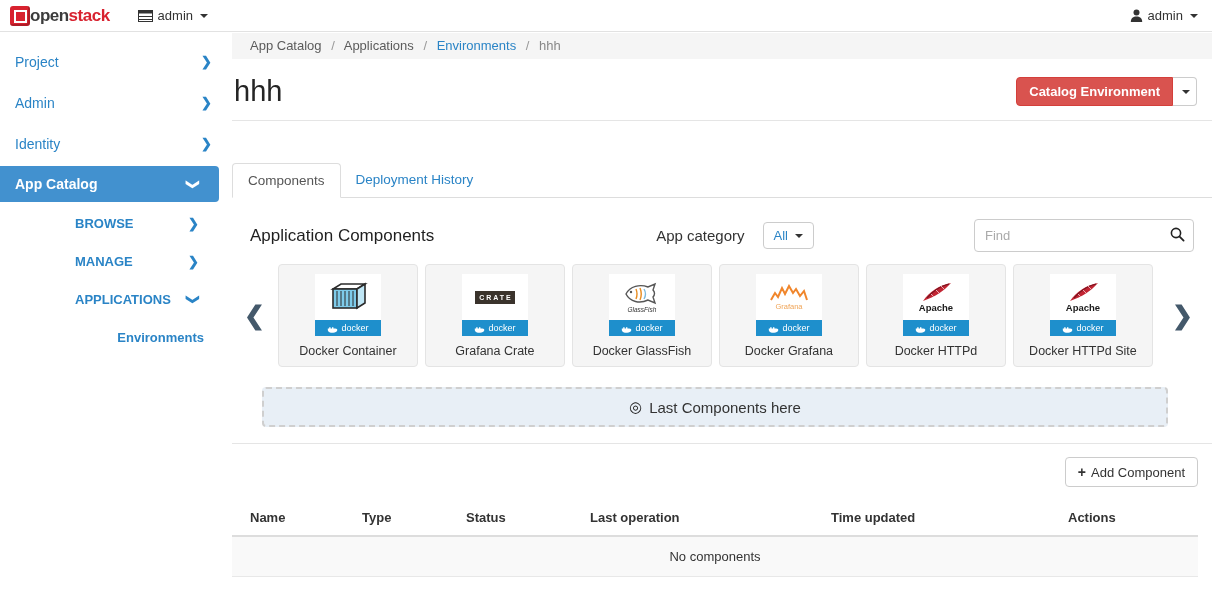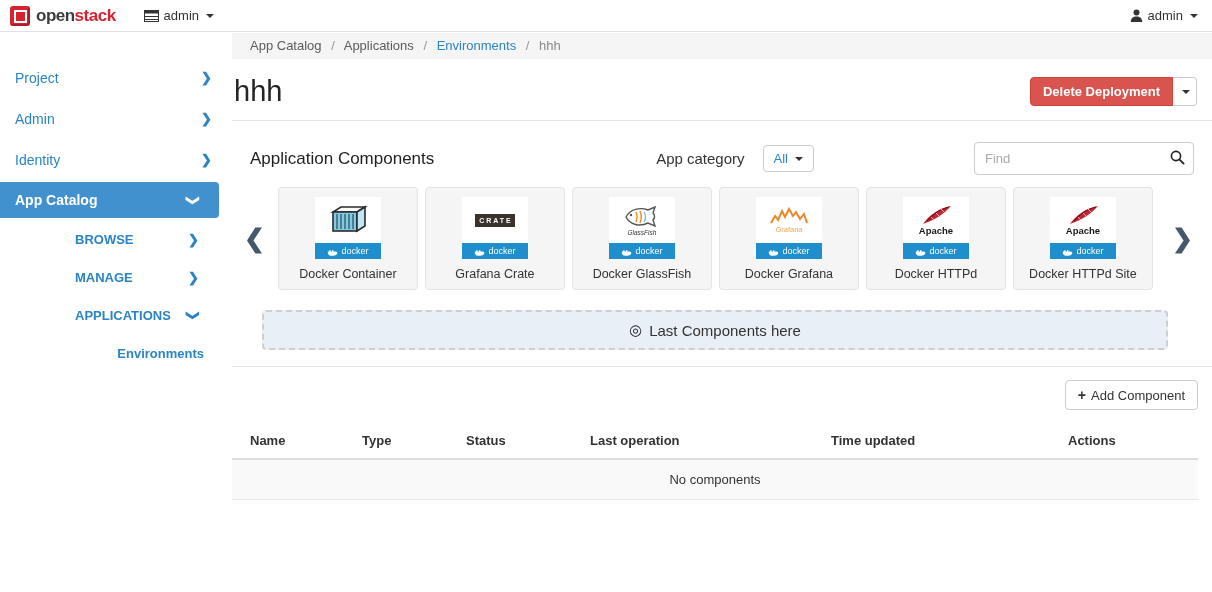--- a/index.html
+++ b/index.html
@@ -1,33 +1,33 @@
 <!DOCTYPE html>
 <html><head>
 <meta charset="utf-8">
 <style>
   * { margin:0; padding:0; box-sizing:border-box; }
   html,body { width:1212px; height:592px; background:#fff; font-family:"Liberation Sans", sans-serif; color:#333; overflow:hidden; }
   .page { position:relative; width:1212px; height:592px; }
 
   
   .topbar { height:32px; background:#fff; border-bottom:1px solid #e2e2e2; display:flex; align-items:center; padding:0 14px 0 10px; }
-  .brand { display:flex; align-items:center; gap:6px; }
+  .brand { display:flex; align-items:center; }
   .cube { width:20px; height:20px; background:#d8222f; border-radius:3px; position:relative; box-shadow:inset -2px -2px 0 rgba(0,0,0,.18); }
   .cube::after { content:""; position:absolute; left:4px; top:4px; width:9px; height:9px; border:2.5px solid #fff; }
   .brand-text { font-size:17px; font-weight:bold; letter-spacing:-0.5px; }
   .brand-open { color:#3c3c3c; }
   .brand-stack { color:#d8222f; }
   .menu-btn { display:flex; align-items:center; gap:5px; font-size:13px; color:#333; cursor:pointer; }
   .proj-menu { margin-left:28px; }
   .user-menu { margin-left:auto; }
   .caret { display:inline-block; width:0; height:0; border-left:4px solid transparent; border-right:4px solid transparent; border-top:4px solid #333; margin-left:2px; }
 
   
-  .sidebar { position:absolute; left:0; top:33px; width:232px; height:559px; background:#fff; padding-top:24px; }
+  .sidebar { position:absolute; left:0; top:33px; width:232px; height:559px; background:#fff; padding-top:8px; }
   .nav-item { display:flex; align-items:center; color:#2a84c6; font-size:14px; cursor:pointer; text-decoration:none; }
   .nav-top { height:41px; padding:0 20px 0 15px; }
   .nav-top .chev { margin-left:auto; }
   .chev { font-size:13px; font-weight:bold; color:#2a84c6; }
   .chev-down { display:inline-block; transform:rotate(90deg); }
   .nav-selected { background:#4291cf; width:219px; border-radius:0 4px 4px 0; height:36px; margin:2px 0; }
   .nav-selected span { color:#fff; font-weight:bold; }
   .nav-selected .chev { color:#fff; }
   .nav-sub { height:38px; padding:0 33px 0 75px; font-size:13px; font-weight:bold; }
   .nav-sub .chev { margin-left:auto; }
@@ -161,29 +161,33 @@
       <span>Applications</span>
       <span class="sep">/</span>
       <a class="crumb-link">Environments</a>
       <span class="sep">/</span>
       <span class="crumb-last">hhh</span>
     </div>
 
     <div class="title-row">
       <h1 class="page-title">hhh</h1>
       <div class="btn-group">
-        <button class="btn-danger">Delete Deployment</button>
+        <button class="btn-danger">Catalog Environment</button>
         <div class="btn-danger-caret">
             <span class="caret"></span>
           </div>
       </div>
     </div>
 
     <hr class="rule">
 
+    <div class="tabs">
+      <div class="tab tab-active">Components</div>
+      <div class="tab tab-link">Deployment History</div>
+    </div>
 
     <div class="panel-head">
       <div class="panel-title">Application Components</div>
       <div class="cat-label">App category</div>
       <button class="btn-all">
           <span>All</span>
           <span class="caret"></span>
         </button>
       <div class="find-wrap">
         <input class="find-input" type="text" placeholder="Find" style="">

